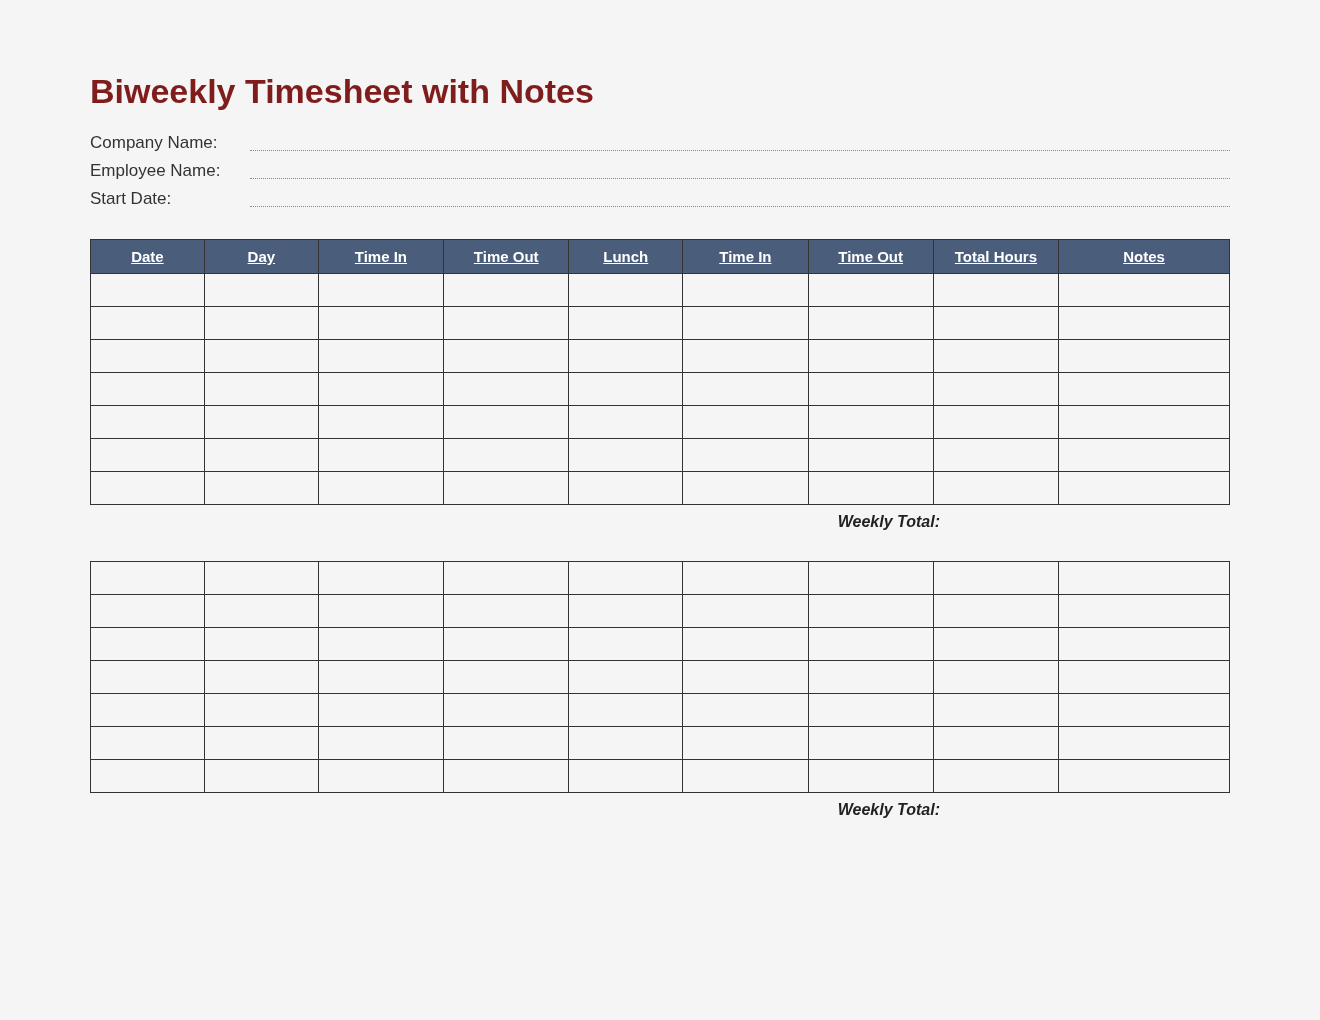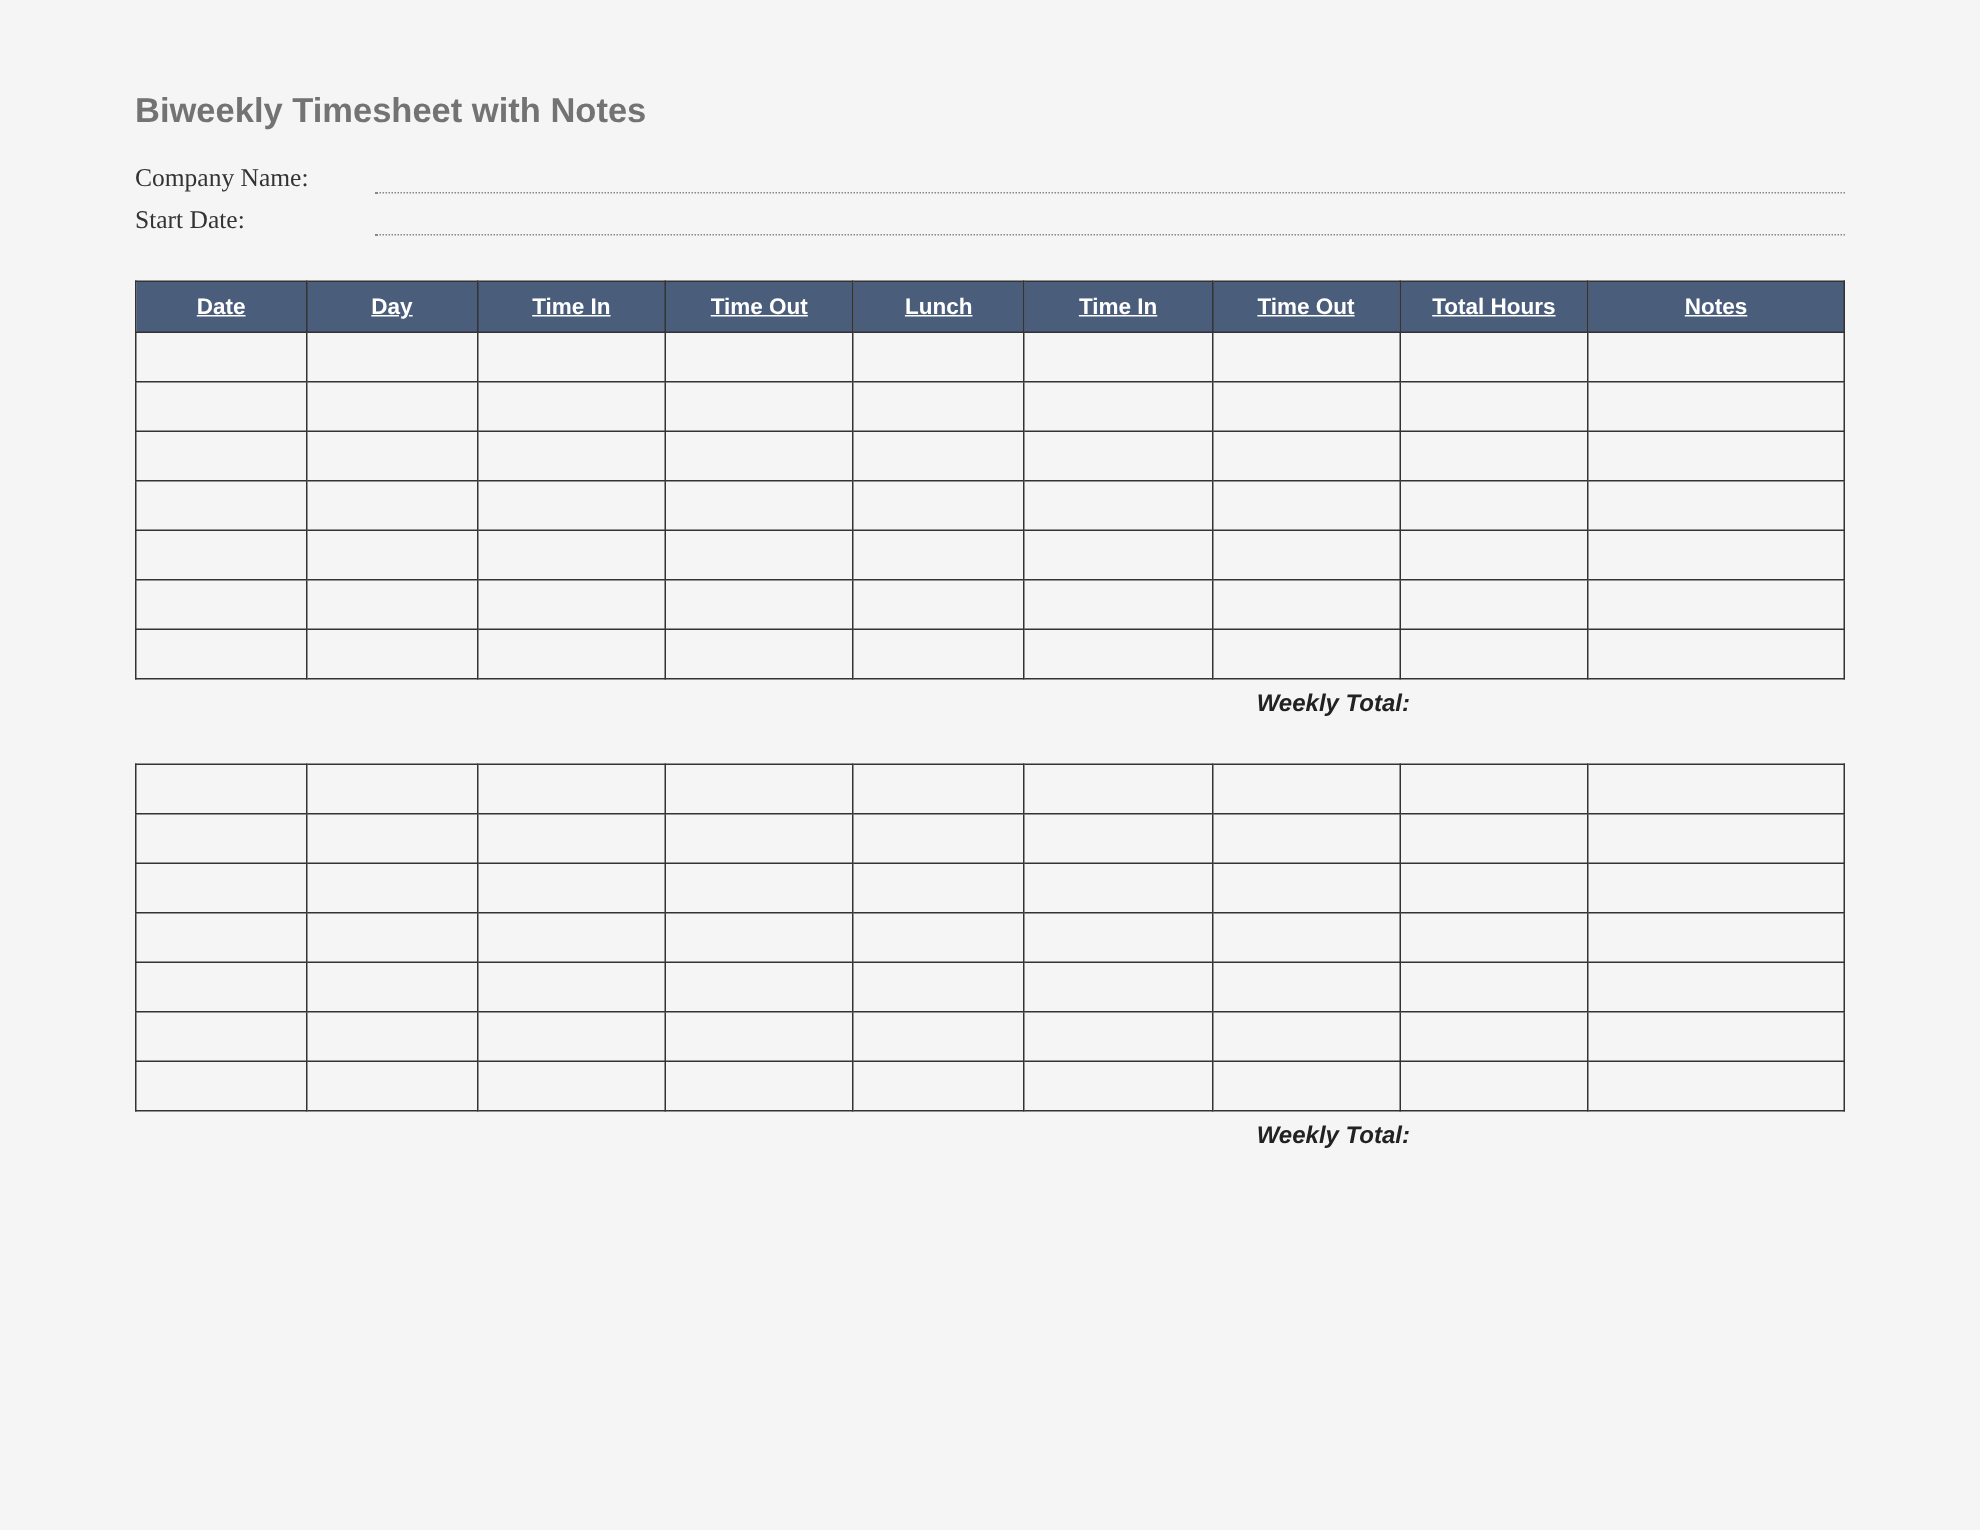--- a/index.html
+++ b/index.html
@@ -8,33 +8,32 @@
       box-sizing: border-box;
     }
     body {
       font-family: 'Segoe UI', Tahoma, Geneva, Verdana, sans-serif;
       background: #f5f5f5;
       width: 1320px;
       height: 1020px;
       padding: 60px 90px;
     }
     .title {
-      color: #737373;
-      font-size: 23px;
+      color: #7f1d1d;
+      font-size: 34px;
       font-weight: bold;
       margin-bottom: 22px;
+      margin-top: 12px;
     }
     .info-rows {
       margin-bottom: 30px;
     }
     .info-row {
       display: flex;
-      align-items: flex-end;
       margin-bottom: 8px;
-      font-family: Liberation Serif, serif;
     }
     .info-label {
       color: #333;
       font-size: 17px;
       width: 155px;
       flex-shrink: 0;
     }
     .info-line {
       flex: 1;
       border-bottom: 1px dotted #888;
@@ -115,20 +114,24 @@
 <body>
 
 <div class="title">Biweekly Timesheet with Notes</div>
 
 <div class="info-rows">
   <div class="info-row">
     <span class="info-label">Company Name:</span>
     <span class="info-line"></span>
   </div>
   <div class="info-row">
+    <span class="info-label">Employee Name:</span>
+    <span class="info-line"></span>
+  </div>
+  <div class="info-row">
     <span class="info-label">Start Date:</span>
     <span class="info-line"></span>
   </div>
 </div>
 
 <table class="timesheet-table">
   <thead>
     <tr>
       <th class="col-date">Date</th>
       <th class="col-day">Day</th>

